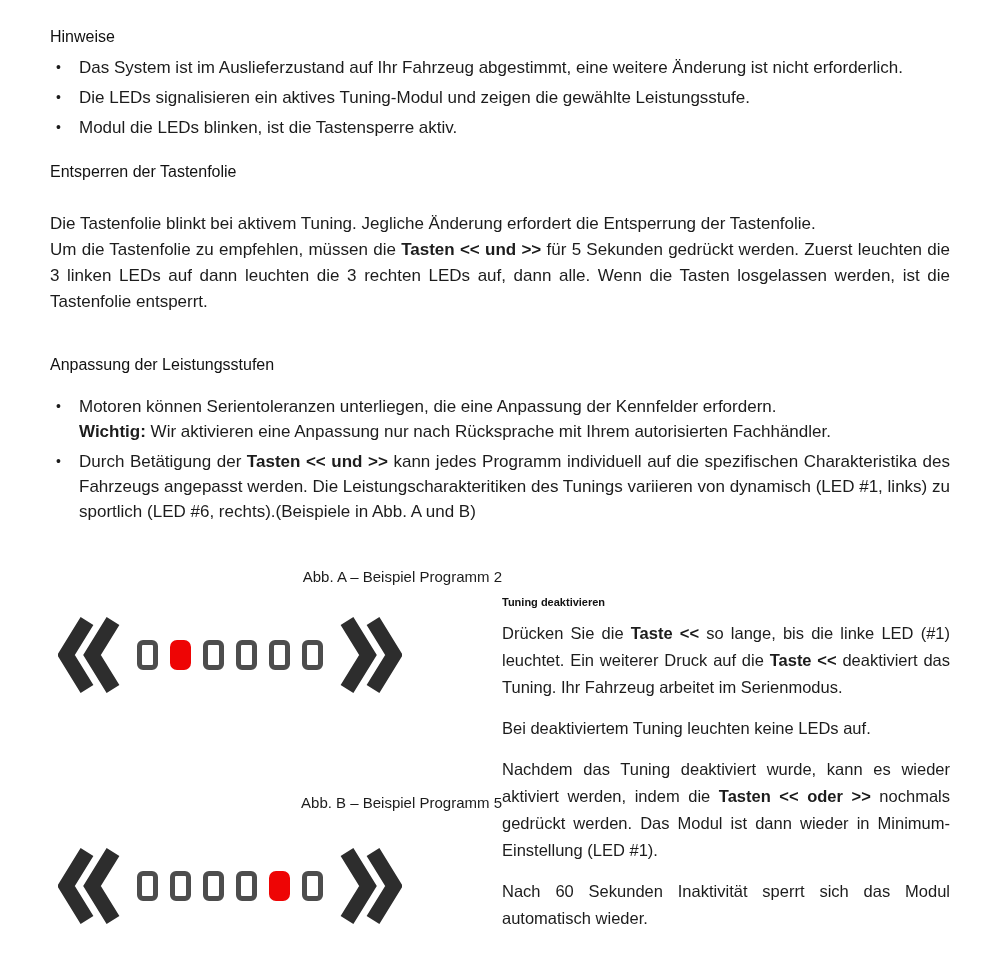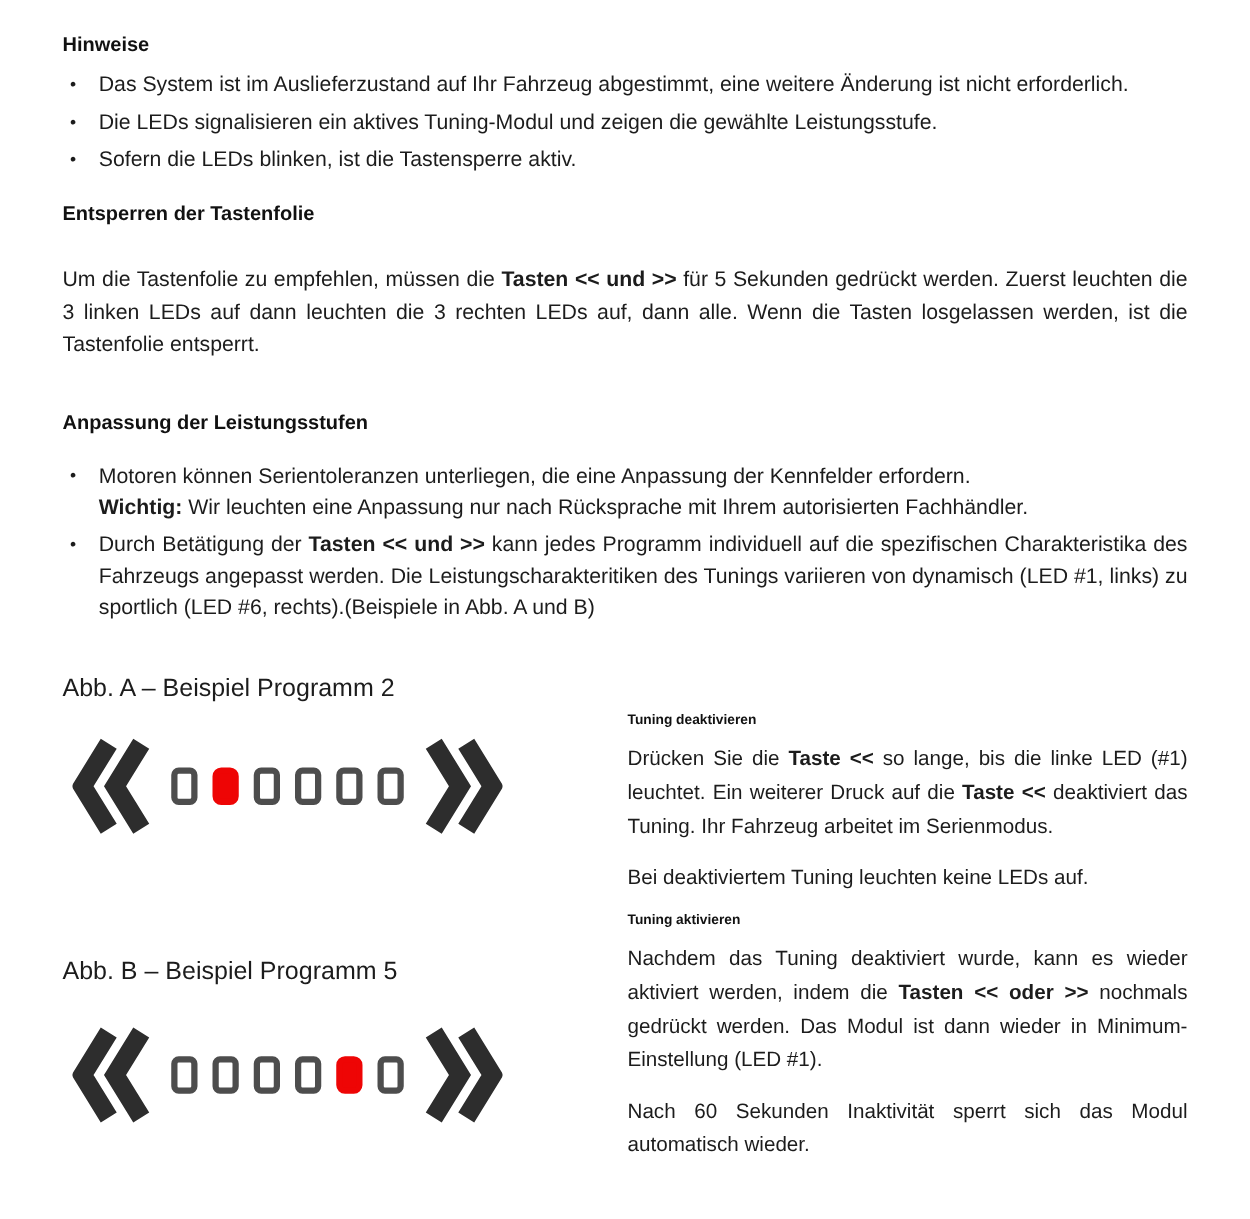--- a/index.html
+++ b/index.html
@@ -7,41 +7,41 @@
     --chevron:#2d2d2d;
     --led-border:#4d4d4d;
     --led-red:#ee0505;
     --page-bg:#ffffff;
   }
   *{box-sizing:border-box;}
   html,body{margin:0;padding:0;background:#fff;}
   body{font-family:"Liberation Sans","DejaVu Sans",sans-serif;color:var(--text);}
   .page{width:1000px;height:975px;background:var(--page-bg);padding:28px 50px 0 50px;overflow:hidden;}
 
-  h2{font-size:16px;font-weight:bold;margin:0 0 9px 0;color:#111;}
+  h2{font-size:16px;font-weight:normal;margin:0 0 9px 0;color:#111;}
   h3{font-size:11px;font-weight:bold;margin:0 0 12px 0;color:#111;}
 
   .body-txt{font-size:17px;line-height:25px;}
   ul.doc-list{list-style:none;margin:0;padding:0;}
   ul.doc-list li{position:relative;padding-left:29px;margin:0 0 5px 0;text-align:justify;}
   ul.doc-list li .bullet{position:absolute;left:6px;top:0;font-size:14px;}
 
   .sec-entsperren{margin-top:19px;}
   .sec-entsperren h2{margin-bottom:27px;}
   .sec-entsperren p{margin:0;text-align:justify;line-height:26px;}
 
   .sec-anpassung{margin-top:37px;}
   .sec-anpassung h2{margin-bottom:17px;}
   .sec-anpassung li{margin-bottom:11px;}
 
   .two-col{display:flex;margin-top:43px;}
   .col-left{width:452px;flex:0 0 452px;}
   .col-right{flex:1;padding-top:29px;}
 
-  .fig-label{font-size:20px;line-height:20px;margin:0 0 28px 0;}
+  .fig-label{font-size:15px;line-height:20px;margin:0 0 28px 0;text-align:right;}
   .fig-label.b{margin-bottom:33px;}
   .led-graphic{display:flex;align-items:center;justify-content:flex-start;gap:13px;margin-left:8px;height:80px;}
   .led-graphic.a{margin-bottom:98px;}
   .chev{color:var(--chevron);display:block;}
   .led-strip{display:flex;align-items:center;gap:12px;padding:0 4px;}
   .led{width:21px;height:30px;border:5px solid var(--led-border);border-radius:6px;background:#fff;}
   .led.on{border-color:var(--led-red);background:var(--led-red);border-radius:7px;}
 
   .col-right p{font-size:16.5px;line-height:27px;text-align:justify;margin:0 0 14px 0;}
   .col-right h3.second{margin-top:9px;}
@@ -51,33 +51,34 @@
 </head>
 <body>
 
 <div class="page">
 
   <section>
     <h2>Hinweise</h2>
     <ul class="doc-list body-txt">
       <li><span class="bullet">•</span><span><span>Das System ist im Auslieferzustand auf Ihr Fahrzeug abgestimmt, eine weitere Änderung ist nicht erforderlich.</span></span></li>
       <li><span class="bullet">•</span><span><span>Die LEDs signalisieren ein aktives Tuning-Modul und zeigen die gewählte Leistungsstufe.</span></span></li>
-      <li><span class="bullet">•</span><span><span>Sofern die LEDs blinken, ist die Tastensperre aktiv.</span></span></li>
+      <li><span class="bullet">•</span><span><span>Modul die LEDs blinken, ist die Tastensperre aktiv.</span></span></li>
     </ul>
   </section>
 
   <section class="sec-entsperren body-txt">
     <h2>Entsperren der Tastenfolie</h2>
+    <p><span>Die Tastenfolie blinkt bei aktivem Tuning. Jegliche Änderung erfordert die Entsperrung der Tastenfolie.</span></p>
     <p><span>Um die Tastenfolie zu empfehlen, müssen die </span><b>Tasten &lt;&lt; und &gt;&gt;</b><span> für 5 Sekunden gedrückt werden. Zuerst leuchten die 3 linken LEDs auf dann leuchten die 3 rechten LEDs auf, dann alle. Wenn die Tasten losgelassen werden, ist die Tastenfolie entsperrt.</span></p>
   </section>
 
   <section class="sec-anpassung body-txt">
     <h2>Anpassung der Leistungsstufen</h2>
     <ul class="doc-list">
-      <li><span class="bullet">•</span><span><span>Motoren können Serientoleranzen unterliegen, die eine Anpassung der Kennfelder erfordern.</span><br><b>Wichtig:</b><span> Wir leuchten eine Anpassung nur nach Rücksprache mit Ihrem autorisierten Fachhändler.</span></span></li>
+      <li><span class="bullet">•</span><span><span>Motoren können Serientoleranzen unterliegen, die eine Anpassung der Kennfelder erfordern.</span><br><b>Wichtig:</b><span> Wir aktivieren eine Anpassung nur nach Rücksprache mit Ihrem autorisierten Fachhändler.</span></span></li>
       <li><span class="bullet">•</span><span><span>Durch Betätigung der </span><b>Tasten &lt;&lt; und &gt;&gt;</b><span> kann jedes Programm individuell auf die spezifischen Charakteristika des Fahrzeugs angepasst werden. Die Leistungscharakteritiken des Tunings variieren von dynamisch (LED #1, links) zu sportlich (LED #6, rechts).(Beispiele in Abb. A und B)</span></span></li>
     </ul>
   </section>
 
   <div class="two-col">
 
     <div class="col-left">
       <div class="fig-label">Abb. A – Beispiel Programm 2</div>
       <div class="led-graphic a">
         <svg class="chev" width="62" height="78" viewBox="0 0 62 78">
@@ -115,19 +116,18 @@
           <polyline points="7,5 28,39 7,73" fill="none" stroke="currentColor" stroke-width="15"></polyline>
           <polyline points="33,5 54,39 33,73" fill="none" stroke="currentColor" stroke-width="15"></polyline>
         </svg>
       </div>
     </div>
 
     <div class="col-right">
       <h3>Tuning deaktivieren</h3>
       <p><span>Drücken Sie die </span><b>Taste &lt;&lt;</b><span> so lange, bis die linke LED (#1) leuchtet. Ein weiterer Druck auf die </span><b>Taste &lt;&lt;</b><span> deaktiviert das Tuning. Ihr Fahrzeug arbeitet im Serienmodus.</span></p>
       <p><span>Bei deaktiviertem Tuning leuchten keine LEDs auf.</span></p>
-      <h3 class="second">Tuning aktivieren</h3>
       <p><span>Nachdem das Tuning deaktiviert wurde, kann es wieder aktiviert werden, indem die </span><b>Tasten &lt;&lt; oder &gt;&gt;</b><span> nochmals gedrückt werden. Das Modul ist dann wieder in Minimum-Einstellung (LED #1).</span></p>
       <p><span>Nach 60 Sekunden Inaktivität sperrt sich das Modul automatisch wieder.</span></p>
     </div>
 
   </div>
 </div>
 
 </body></html>

